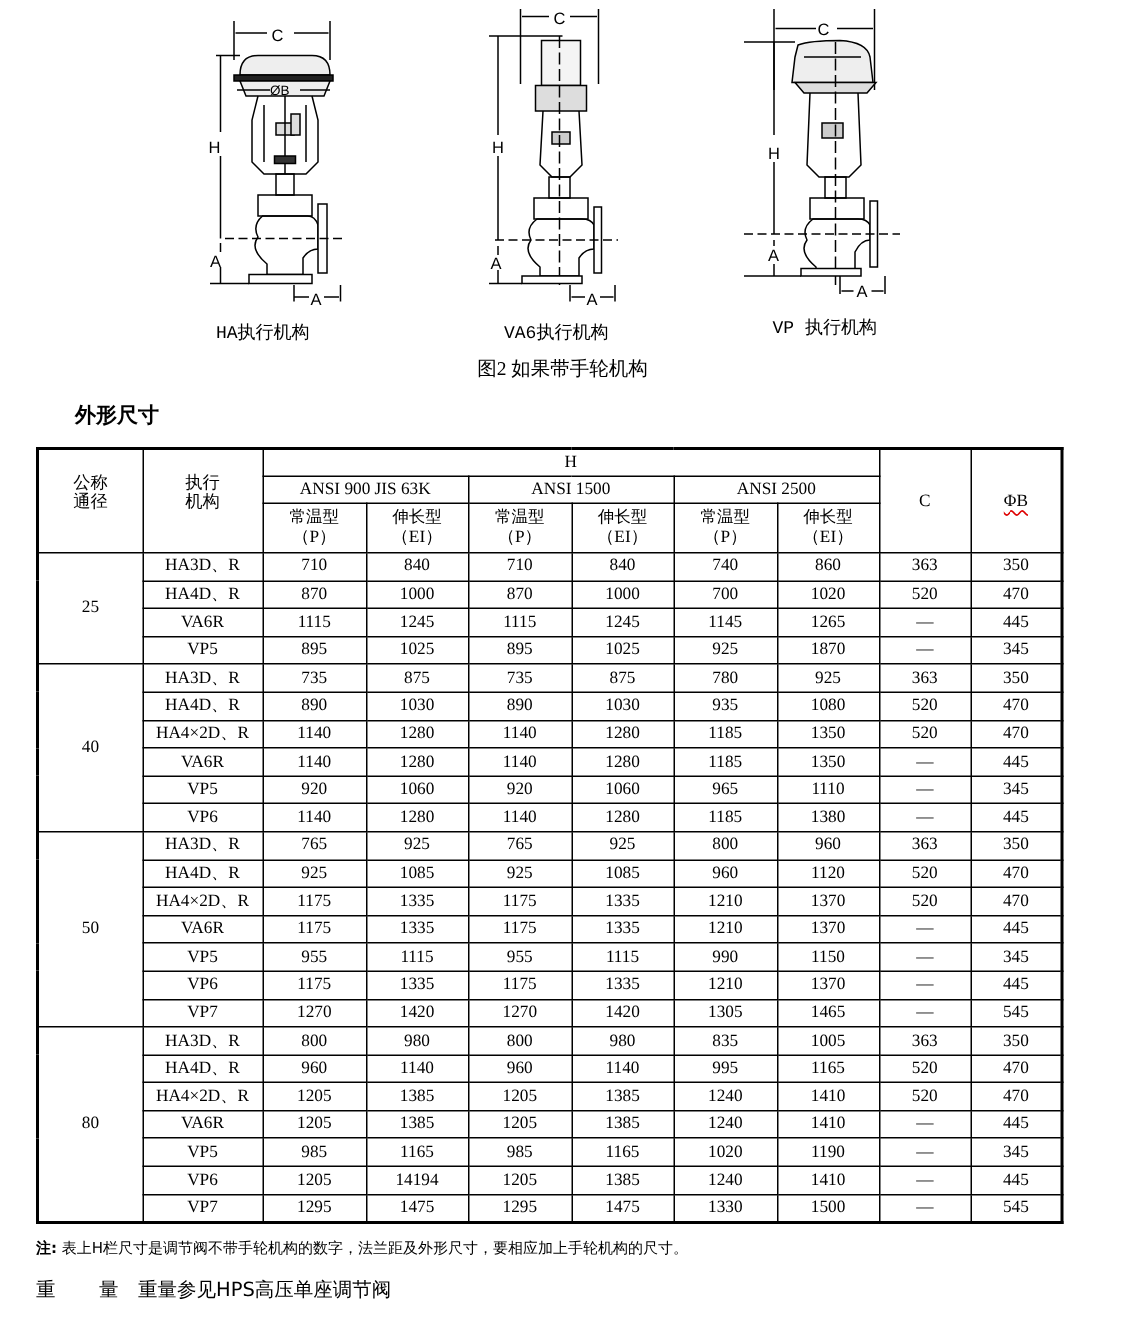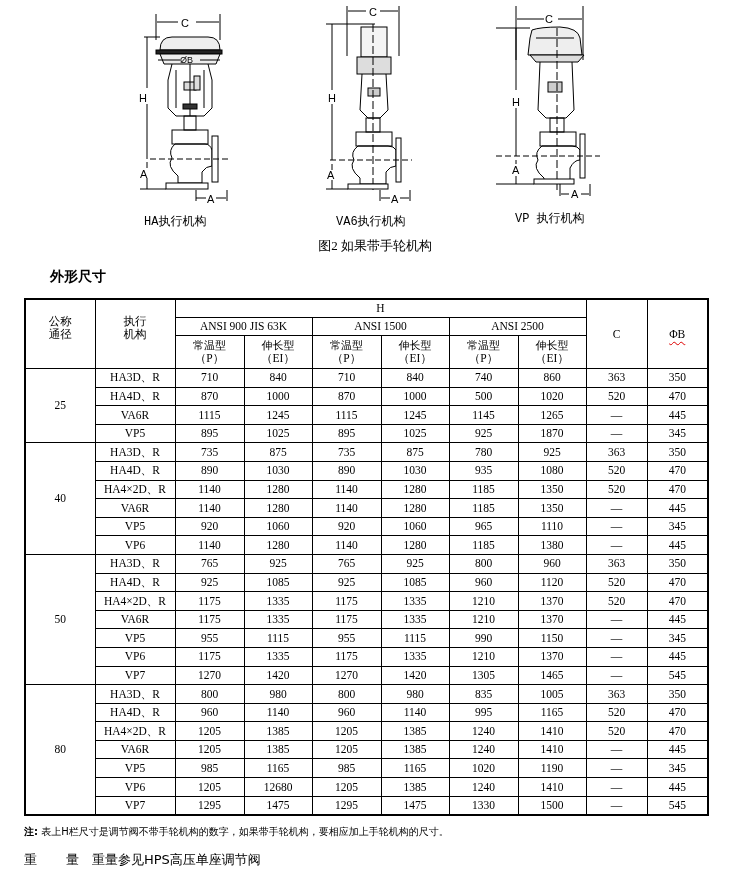--- a/index.html
+++ b/index.html
@@ -206,21 +206,21 @@
         <td>860</td>
         <td>363</td>
         <td>350</td>
       </tr>
       <tr class="data">
         <td>HA4D、R</td>
         <td>870</td>
         <td>1000</td>
         <td>870</td>
         <td>1000</td>
-        <td>500</td>
+        <td>700</td>
         <td>1020</td>
         <td>520</td>
         <td>470</td>
       </tr>
       <tr class="data">
         <td>VA6R</td>
         <td>1115</td>
         <td>1245</td>
         <td>1115</td>
         <td>1245</td>
@@ -437,21 +437,21 @@
         <td>985</td>
         <td>1165</td>
         <td>1020</td>
         <td>1190</td>
         <td>—</td>
         <td>345</td>
       </tr>
       <tr class="data">
         <td>VP6</td>
         <td>1205</td>
-        <td>12680</td>
+        <td>14194</td>
         <td>1205</td>
         <td>1385</td>
         <td>1240</td>
         <td>1410</td>
         <td>—</td>
         <td>445</td>
       </tr>
       <tr class="data">
         <td>VP7</td>
         <td>1295</td>
@@ -461,18 +461,18 @@
         <td>1330</td>
         <td>1500</td>
         <td>—</td>
         <td>545</td>
       </tr>
     </tbody>
 </table>
 
 <div class="note">
   <b>注:</b>
-  <span>表上H栏尺寸是调节阀不带手轮机构的数字，如果带手轮机构，要相应加上手轮机构的尺寸。</span>
+  <span>表上H栏尺寸是调节阀不带手轮机构的数字，法兰距及外形尺寸，要相应加上手轮机构的尺寸。</span>
 </div>
 
 <div class="weight">
   <span class="lbl1">重</span><span class="lbl2">量</span><span>重量参见HPS高压单座调节阀</span>
 </div>
 
 </body></html>

